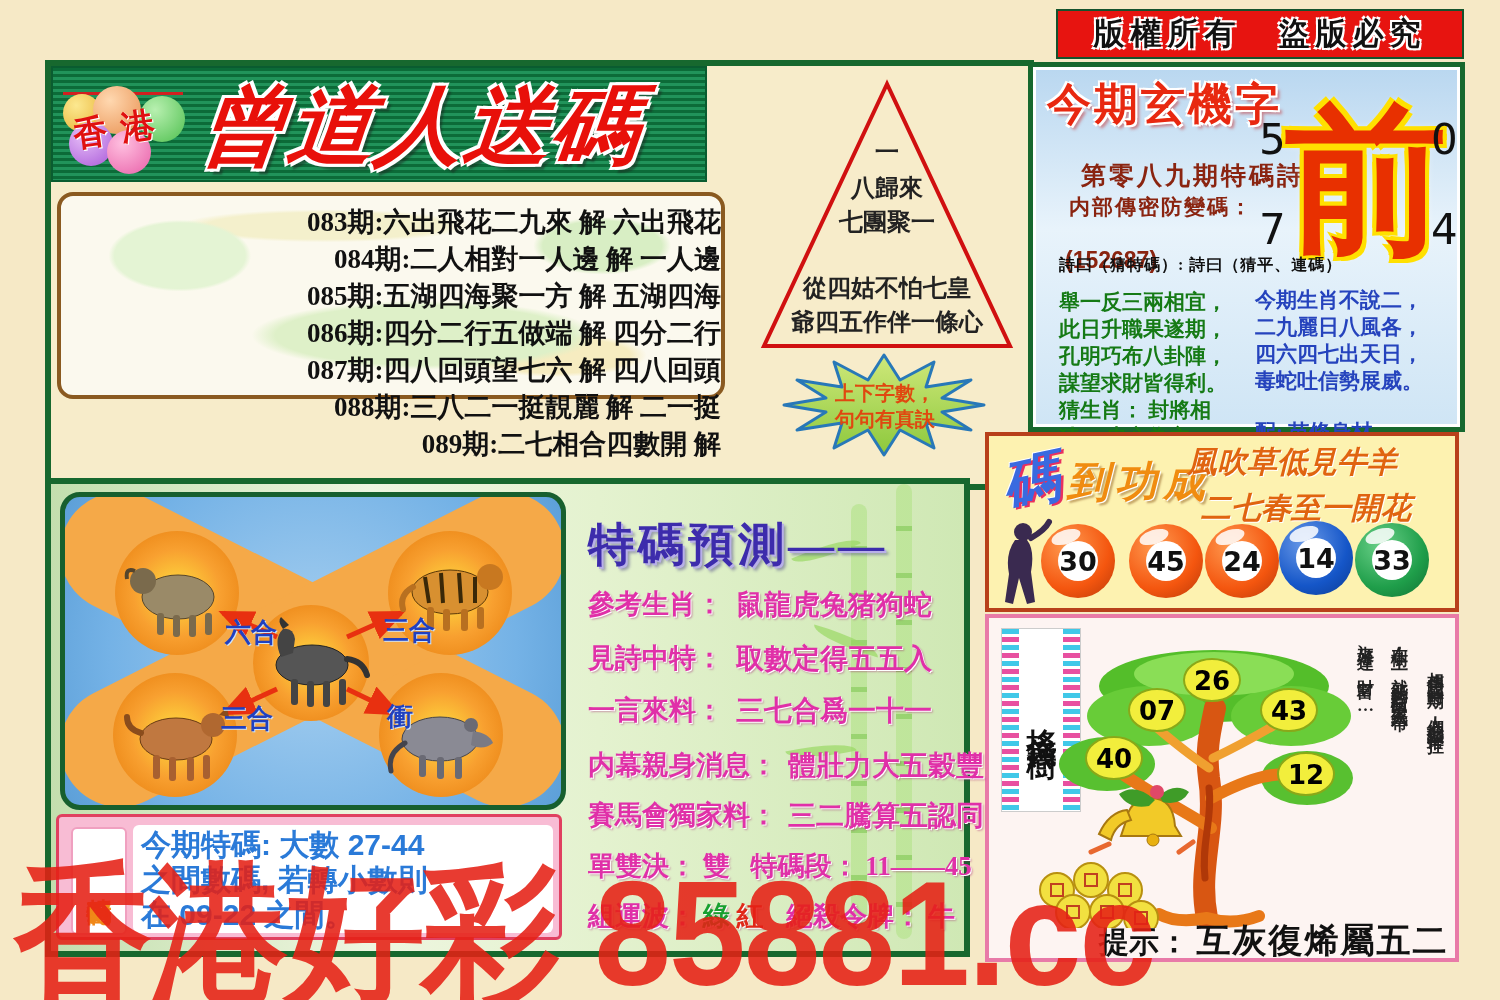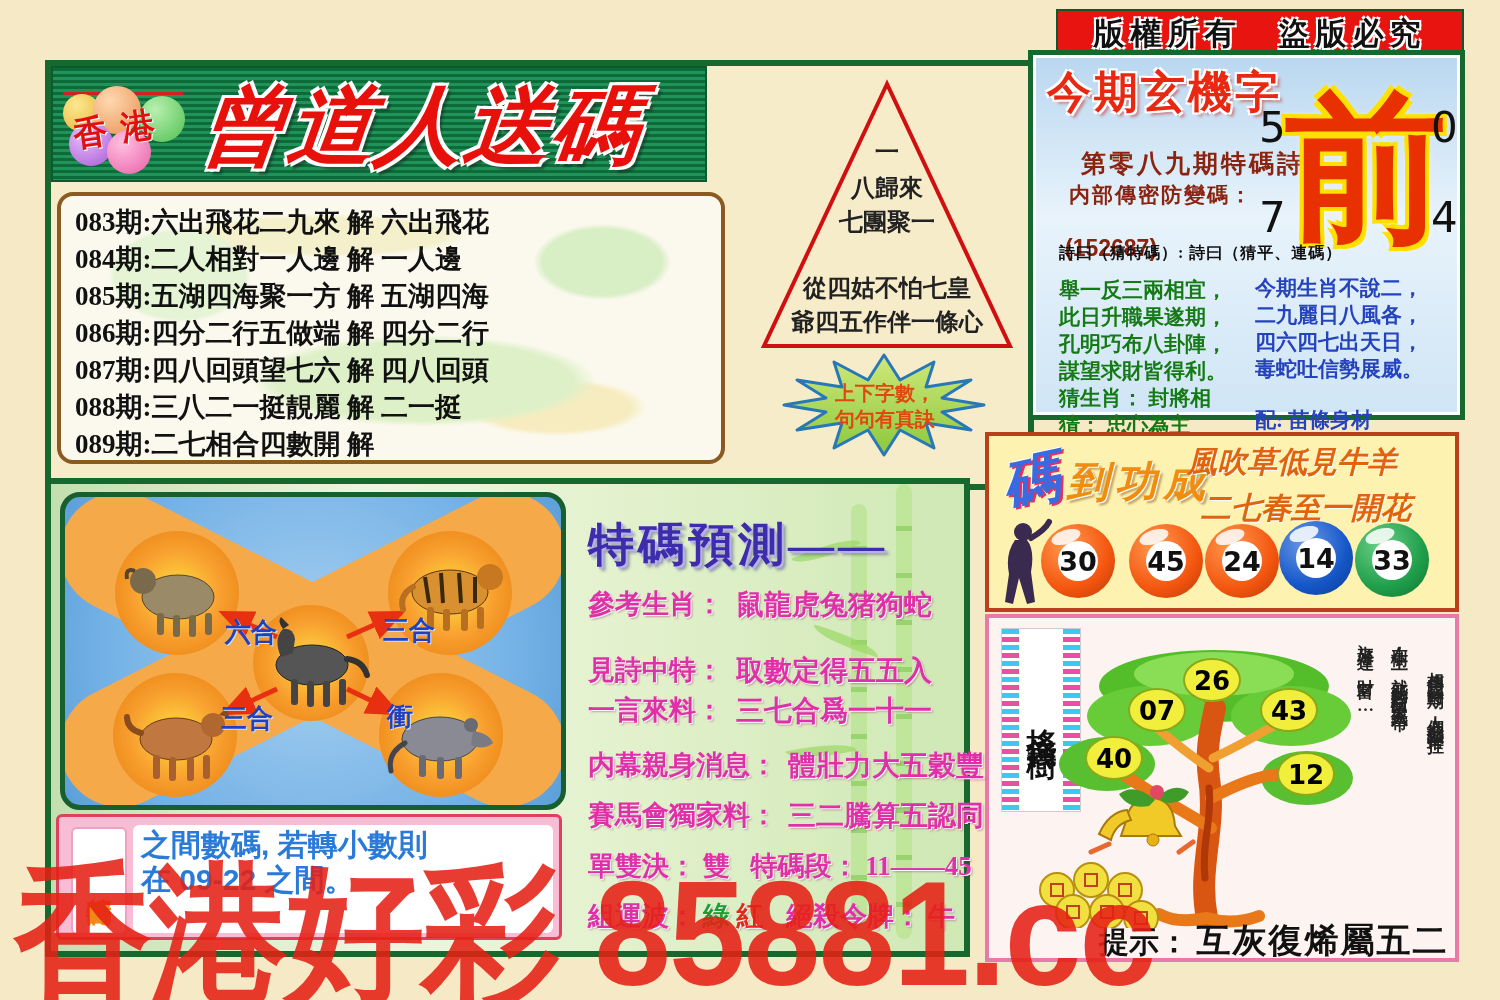--- a/index.html
+++ b/index.html
@@ -30,41 +30,41 @@
   .main-title{position:absolute;left:150px;top:2px;font-size:86px;font-weight:bold;font-style:italic;
     color:#e8100a;letter-spacing:2px;white-space:nowrap;transform:skewX(-6deg);
     text-shadow:-3px -3px 0 #fff,3px -3px 0 #fff,-3px 3px 0 #fff,3px 3px 0 #fff,6px 6px 2px rgba(30,30,30,.45);}
   .logo{position:absolute;left:8px;top:18px;width:130px;height:90px;}
   .logo .b{position:absolute;border-radius:50%;}
   .logo-text{position:absolute;left:14px;top:22px;font-size:34px;font-weight:bold;color:#e01010;
     text-shadow:1px 1px 0 #fff;transform:rotate(-8deg);letter-spacing:14px;white-space:nowrap;}
   .logo-line{position:absolute;left:4px;top:8px;width:120px;height:3px;background:#d02020;}
 
   
-  .riddle-box{left:57px;top:192px;width:668px;height:272px;border:4px solid #8a5a20;border-radius:16px;
+  .riddle-box{left:57px;top:192px;width:668px;height:207px;border:4px solid #8a5a20;border-radius:16px;
     background:
       radial-gradient(closest-side at 18% 30%,#e4f4d4 0 55%,transparent 60%),
       radial-gradient(closest-side at 55% 70%,#def0c8 0 50%,transparent 58%),
       radial-gradient(closest-side at 82% 25%,#d8eec4 0 50%,transparent 58%),
       radial-gradient(closest-side at 40% 15%,#f4f0cc 0 45%,transparent 55%),
       radial-gradient(closest-side at 75% 80%,#f6ecc0 0 45%,transparent 55%),
       #fbf9ee;
-    padding:8px 16px 0 14px;box-sizing:border-box;}
+    padding:8px 0 0 14px;box-sizing:border-box;text-align:right;}
   .riddle{font-size:27px;font-weight:bold;color:#111;line-height:37px;white-space:nowrap;}
 
   
   .triangle-wrap{left:758px;top:72px;width:258px;height:276px;}
   .tri-line{position:absolute;width:100%;text-align:center;font-size:24px;font-weight:bold;color:#222;white-space:nowrap;}
 
   
   .star-wrap{left:780px;top:346px;width:210px;height:110px;}
   .star-text{position:absolute;width:100%;text-align:center;font-weight:bold;color:#e04810;font-size:20px;}
 
   
-  .mystic{left:1028px;top:50px;width:437px;height:370px;border:5px solid #17682e;box-sizing:border-box;
+  .mystic{left:1028px;top:62px;width:437px;height:370px;border:5px solid #17682e;box-sizing:border-box;
     background:linear-gradient(180deg,#b9d7f0 0%,#e8f3fb 45%,#cfe5f5 100%);
     box-shadow:inset 0 0 0 3px #fff;}
   .mystic-title{position:absolute;left:14px;top:8px;font-size:44px;font-weight:bold;color:#e82810;letter-spacing:3px;
     text-shadow:-2px -2px 0 #fff,2px -2px 0 #fff,-2px 2px 0 #fff,2px 2px 0 #fff,4px 4px 3px rgba(200,40,40,.5);}
   .poem-title{position:absolute;left:48px;top:92px;font-size:25px;font-weight:bold;color:#8a2410;letter-spacing:3px;}
   .secret-label{position:absolute;left:36px;top:126px;font-size:21px;font-weight:bold;color:#8a2410;letter-spacing:2px;}
   .secret-code{position:absolute;left:32px;top:152px;font-size:23px;font-weight:bold;color:#8a2410;font-family:"Liberation Sans",sans-serif;margin-top:28px;}
   .bigchar{position:absolute;left:252px;top:30px;font-size:162px;line-height:170px;font-weight:bold;color:#e83000;
     text-shadow:-4px -4px 0 #ffe000,4px -4px 0 #ffe000,-4px 4px 0 #ffe000,4px 4px 0 #ffe000,0 0 10px #fff;}
   .cnum{position:absolute;font-size:42px;color:#111;font-family:"DejaVu Sans",sans-serif;}
@@ -406,32 +406,33 @@
   </svg>
   <span class="rel-label" style="left:160px;top:118px;">六合</span>
   <span class="rel-label" style="left:318px;top:116px;">三合</span>
   <span class="rel-label" style="left:156px;top:204px;">三合</span>
   <span class="rel-label" style="left:322px;top:202px;">衝</span>
 </div>
 
 <div class="abs range-box">
   <div class="range-side">特碼範圍</div>
   <div class="range-main">
+    <div class="range-line">今期特碼: 大數 27-44</div>
     <div class="range-line">之間數碼, 若轉小數則</div>
     <div class="range-line">在 09-22 之間。</div>
   </div>
 </div>
 
 <div class="abs pred-title">特碼預測——</div>
 
 <div class="pred-row" style="left:588px;top:586px;">
   <span>參考生肖：</span>
   <span class="val" style="left:148px;">鼠龍虎兔猪狗蛇</span>
 </div>
-<div class="pred-row" style="left:588px;top:640px;margin-top:12px;">
+<div class="pred-row" style="left:588px;top:640px;">
   <span>見詩中特：</span>
   <span class="val" style="left:148px;">取數定得五五入</span>
 </div>
 <div class="pred-row" style="left:588px;top:692px;">
   <span>一言來料：</span>
   <span class="val" style="left:148px;">三七合爲一十一</span>
 </div>
 <div class="pred-row" style="left:588px;top:747px;">
   <span>内幕親身消息：</span>
   <span class="val" style="left:200px;">體壯力大五穀豐</span>

